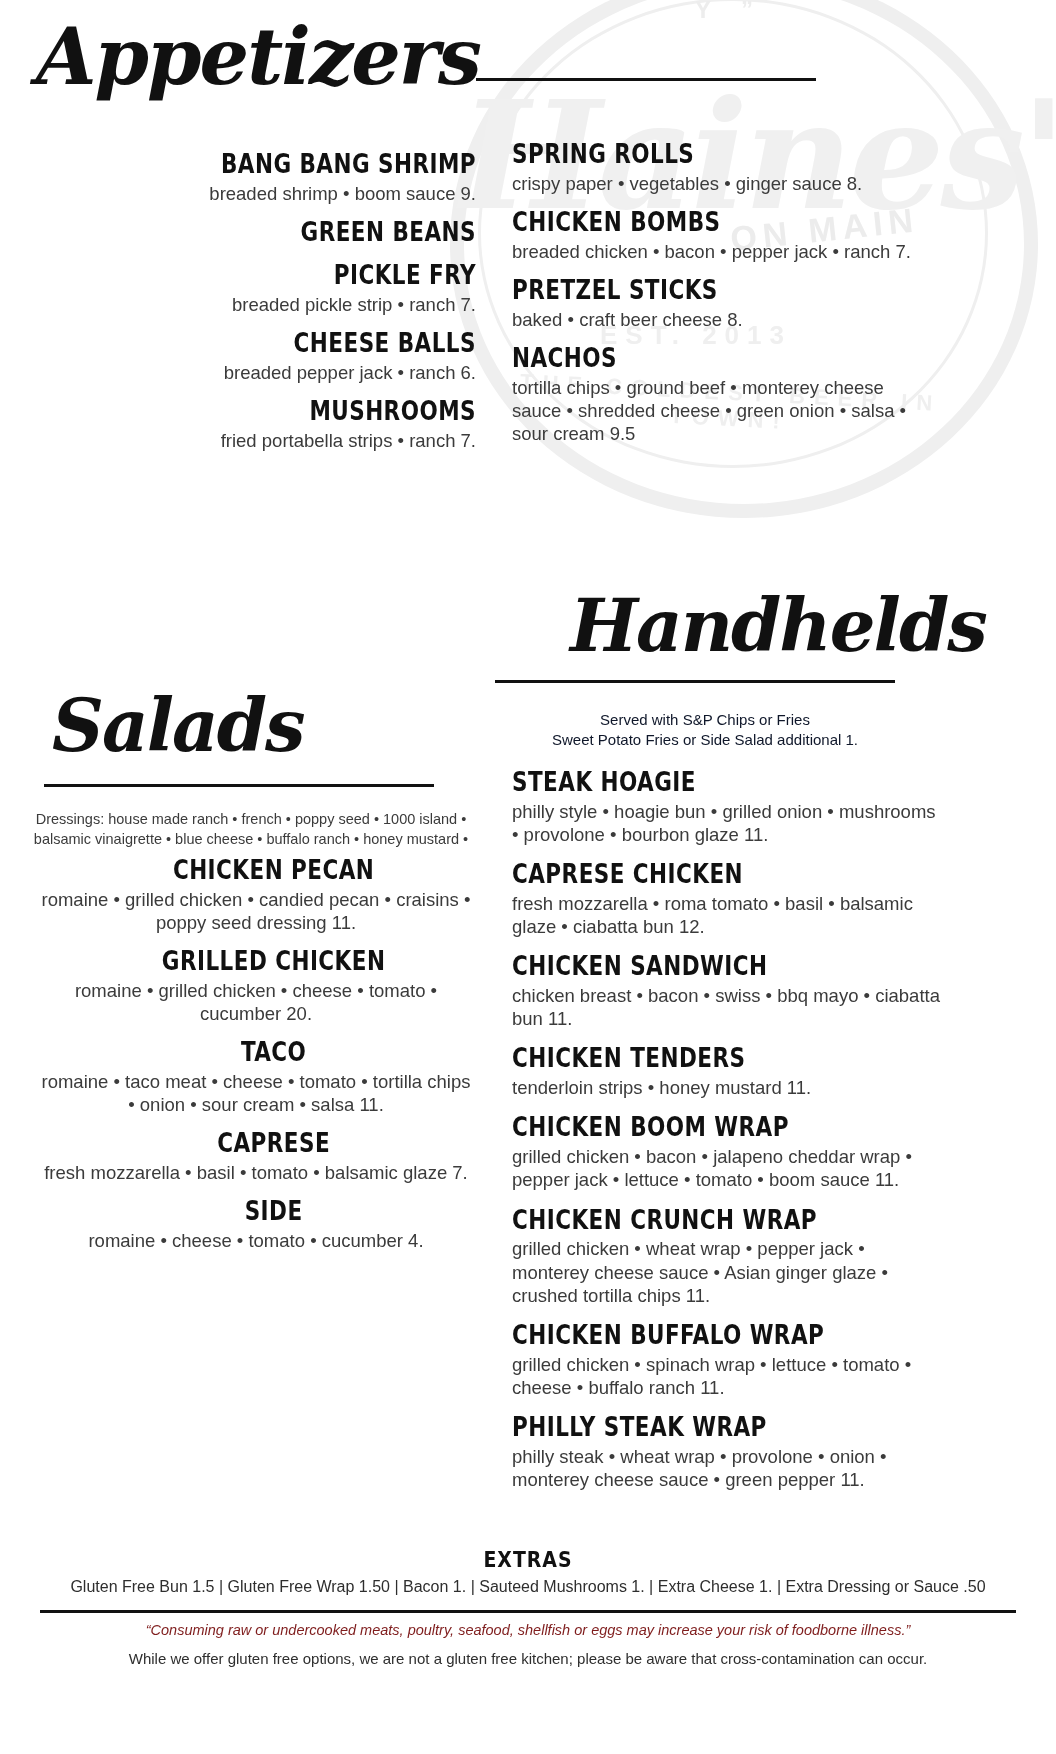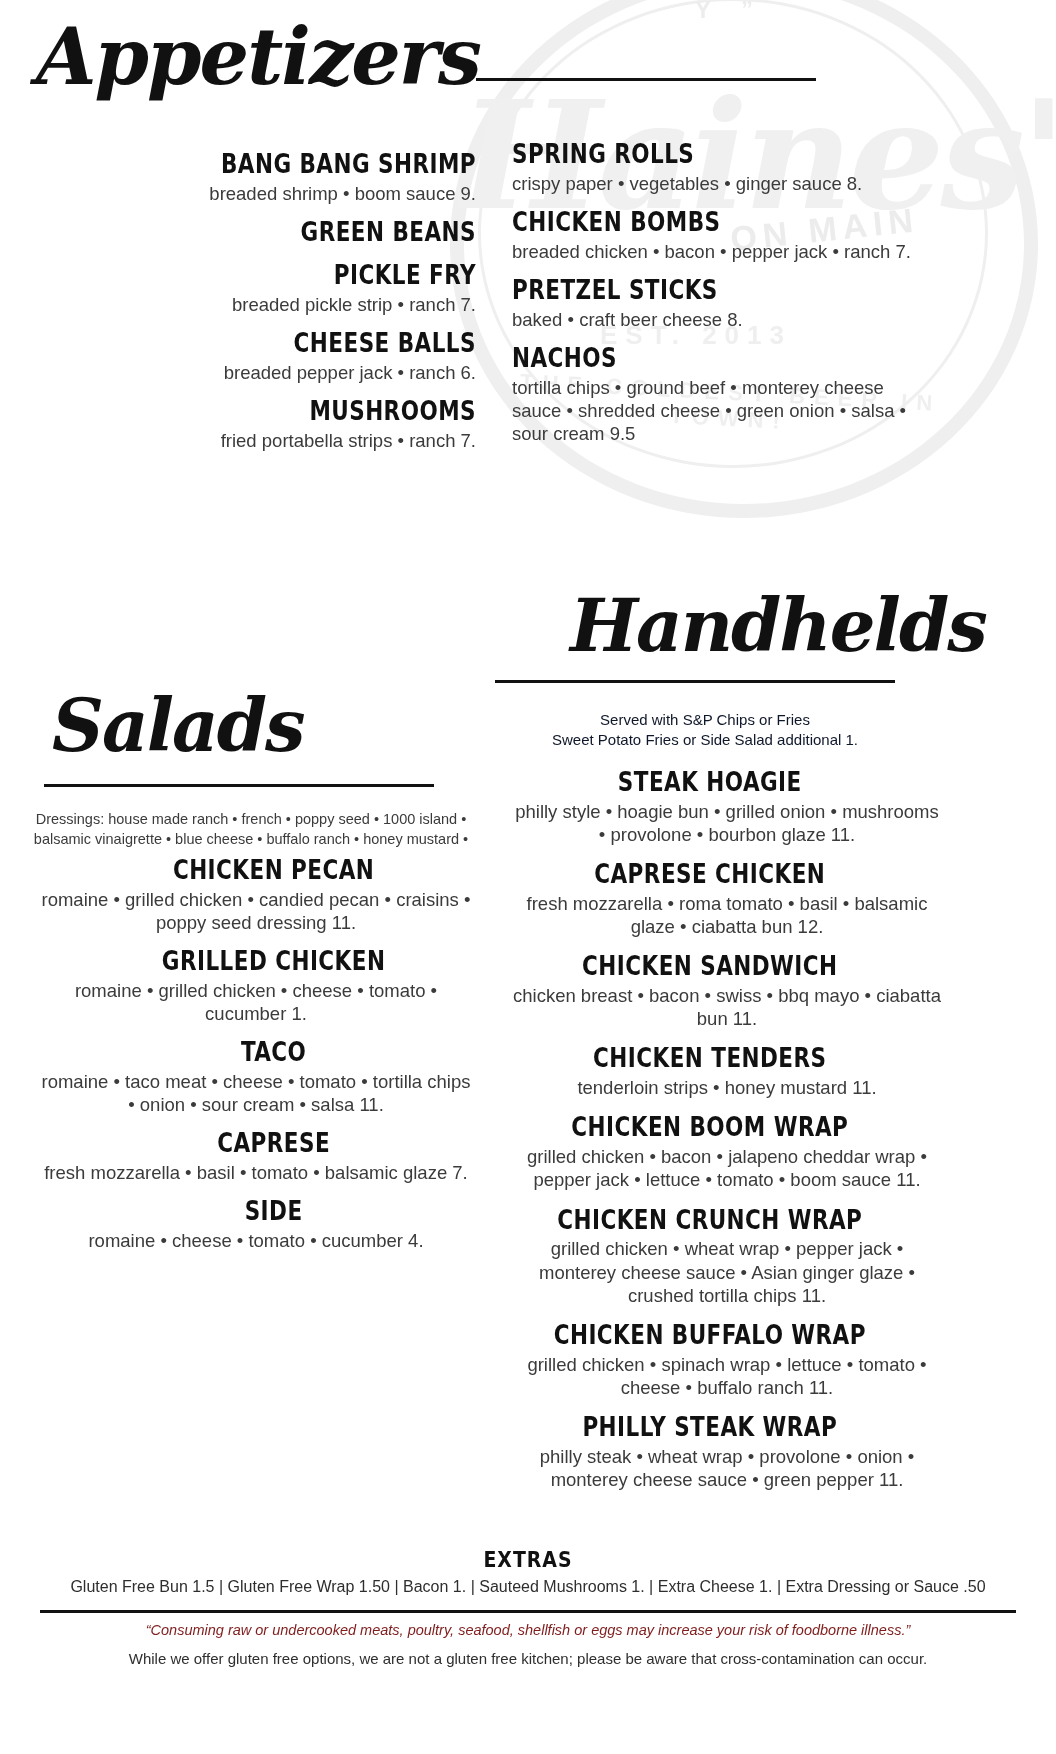--- a/index.html
+++ b/index.html
@@ -217,21 +217,21 @@
     text-align: center;
     font-size: 15px;
     color: #0f172a;
     line-height: 1.35;
   }
   .handhelds {
     position: absolute;
     top: 768px;
     left: 512px;
     width: 430px;
-    text-align: center;
+    text-align: left;
   }
   .handhelds .menu-item { margin-bottom: 14px; }
 
   
   .extras {
     position: absolute;
     top: 1548px;
     left: 36px;
     width: 984px;
     text-align: center;
@@ -388,21 +388,21 @@
   </div>
   <div class="dressings">Dressings: house made ranch • french • poppy seed • 1000 island • balsamic vinaigrette • blue cheese • buffalo ranch • honey mustard •</div>
 
   <div class="col-salads">
     <div class="menu-item">
       <div class="item-name">CHICKEN PECAN</div>
       <div class="item-desc">romaine • grilled chicken • candied pecan • craisins • poppy seed dressing  11.</div>
     </div>
     <div class="menu-item">
       <div class="item-name">GRILLED CHICKEN</div>
-      <div class="item-desc">romaine • grilled chicken • cheese • tomato • cucumber  1.</div>
+      <div class="item-desc">romaine • grilled chicken • cheese • tomato • cucumber  20.</div>
     </div>
     <div class="menu-item">
       <div class="item-name">TACO</div>
       <div class="item-desc">romaine • taco meat • cheese • tomato • tortilla chips • onion • sour cream • salsa  11.</div>
     </div>
     <div class="menu-item">
       <div class="item-name">CAPRESE</div>
       <div class="item-desc">fresh mozzarella • basil • tomato • balsamic glaze 7.</div>
     </div>
     <div class="menu-item">

